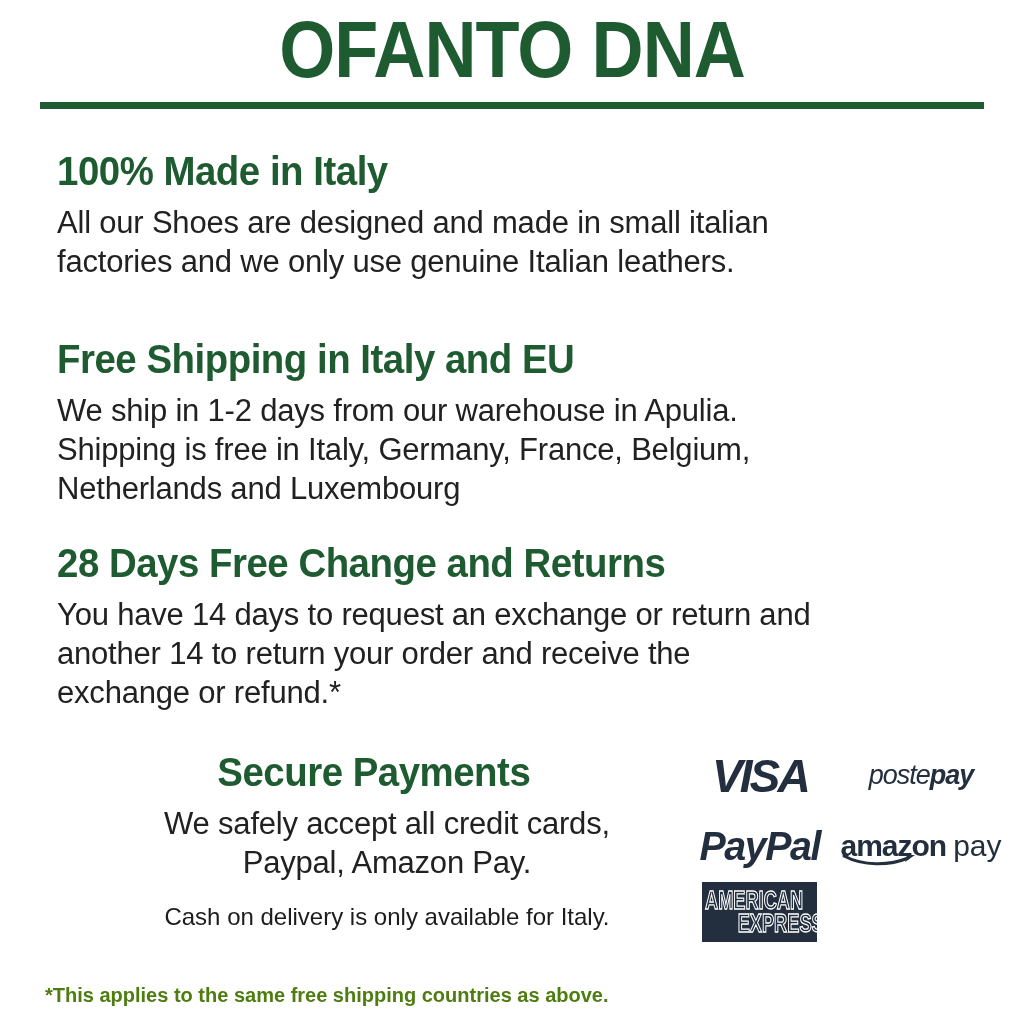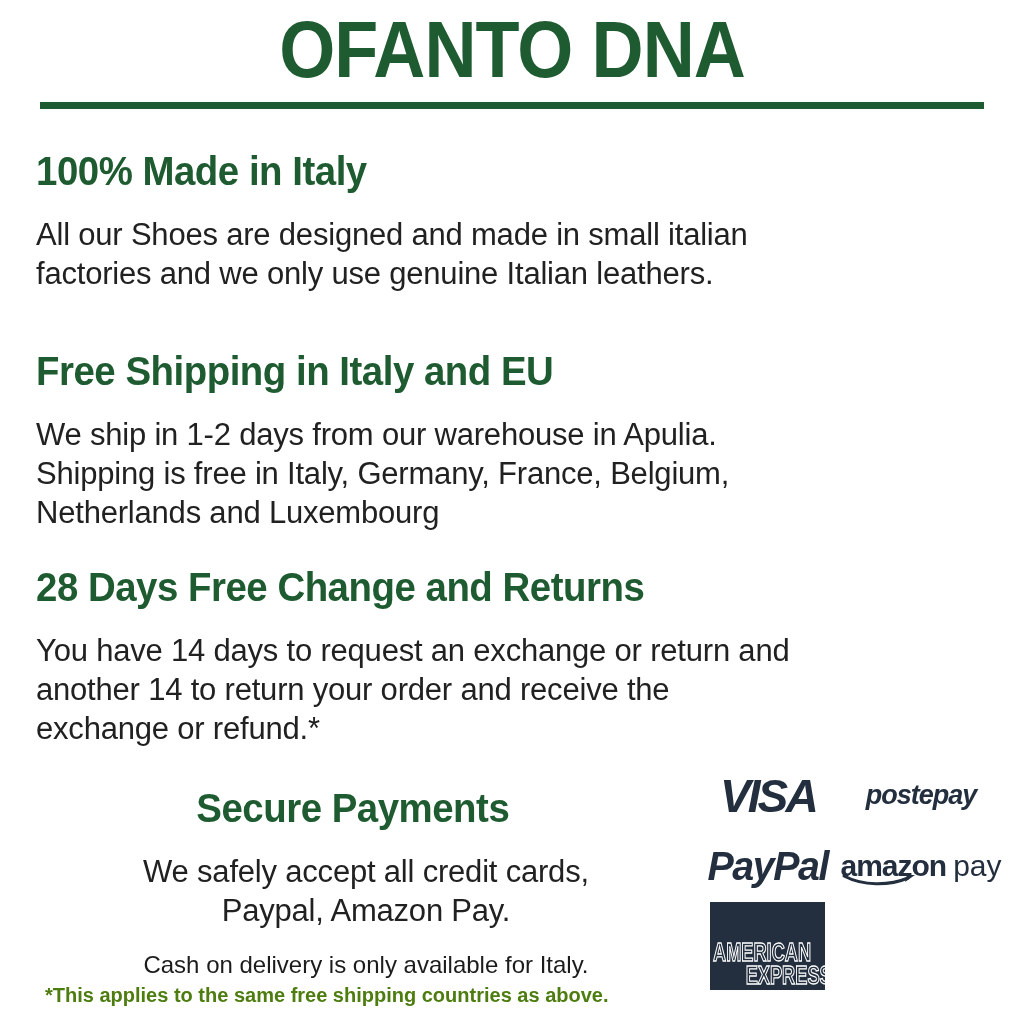--- a/index.html
+++ b/index.html
@@ -21,39 +21,39 @@
     transform-origin: 50% 50%;
     white-space: nowrap;
   }
   .title-rule {
     height: 7px;
     background: #1e5b31;
     margin: 12px 40px 0 40px;
   }
 
   
-  .content { padding: 0 36px; }
+  .content { padding: 0 57px; }
   h2 {
     font-size: 40px;
     line-height: 48px;
     font-weight: 800;
     color: #1e5b31;
     letter-spacing: -0.5px;
     transform: scaleX(0.96);
     transform-origin: 0 50%;
     white-space: nowrap;
   }
   .body-text {
     font-size: 31px;
     line-height: 39px;
     font-weight: 300;
     color: #212121;
     letter-spacing: -0.2px;
     white-space: pre-line;
-    margin-top: 20px;
+    margin-top: 8px;
   }
   .s1 h2 { margin-top: 38px; }
   .s2 h2 { margin-top: 54px; }
   .s3 h2 { margin-top: 31px; }
   .s4 h2 { margin-top: 36px; }
   .s4 { max-width: 660px; text-align: center; }
 
   .cash-note {
     margin-top: 20px;
     font-size: 24px;
@@ -67,26 +67,26 @@
     top: 983px;
     font-size: 20px;
     line-height: 24px;
     font-weight: 700;
     color: #4d7c0f;
   }
 
   
   .payments {
     position: absolute;
-    top: 760px;
+    top: 740px;
     right: 42px;
     display: grid;
     grid-template-columns: 165px 122px;
     grid-template-rows: 70px 72px auto;
-    column-gap: 10px;
+    column-gap: 18px;
     align-items: center;
     justify-items: center;
   }
   .pay-cell { text-align: center; }
 
   .visa {
     font-size: 47px;
     font-weight: 800;
     font-style: italic;
     letter-spacing: -3px;
@@ -94,21 +94,21 @@
     transform: scaleX(0.98);
     display: inline-block;
   }
   .postepay {
     font-size: 27px;
     font-style: italic;
     letter-spacing: -1px;
     color: #232f3e;
     white-space: nowrap;
   }
-  .pp-light { font-weight: 700; text-align: right; }
+  .pp-light { font-weight: 400; text-align: right; }
   .pp-bold { font-weight: 800; }
 
   .paypal {
     font-size: 41px;
     font-weight: 800;
     font-style: italic;
     letter-spacing: -1.5px;
     color: #232f3e;
     transform: scaleX(0.96);
     display: inline-block;
@@ -129,25 +129,25 @@
     font-size: 15.5px;
     line-height: 18px;
     font-weight: 400;
     letter-spacing: 1px;
     color: #232f3e;
     margin-top: 1px;
   }
 
   .amex-box {
     width: 115px;
-    height: 88px;
+    height: 60px;
     background: #232f3e;
     display: flex;
     flex-direction: column;
-    justify-content: flex-end;
+    justify-content: center;
     overflow: hidden;
     padding: 2px 3px;
   }
   .amex-line {
     font-size: 26px;
     line-height: 25px;
     font-weight: 800;
     color: #232f3e;
     -webkit-text-stroke: 1.3px #ffffff;
     white-space: nowrap;

